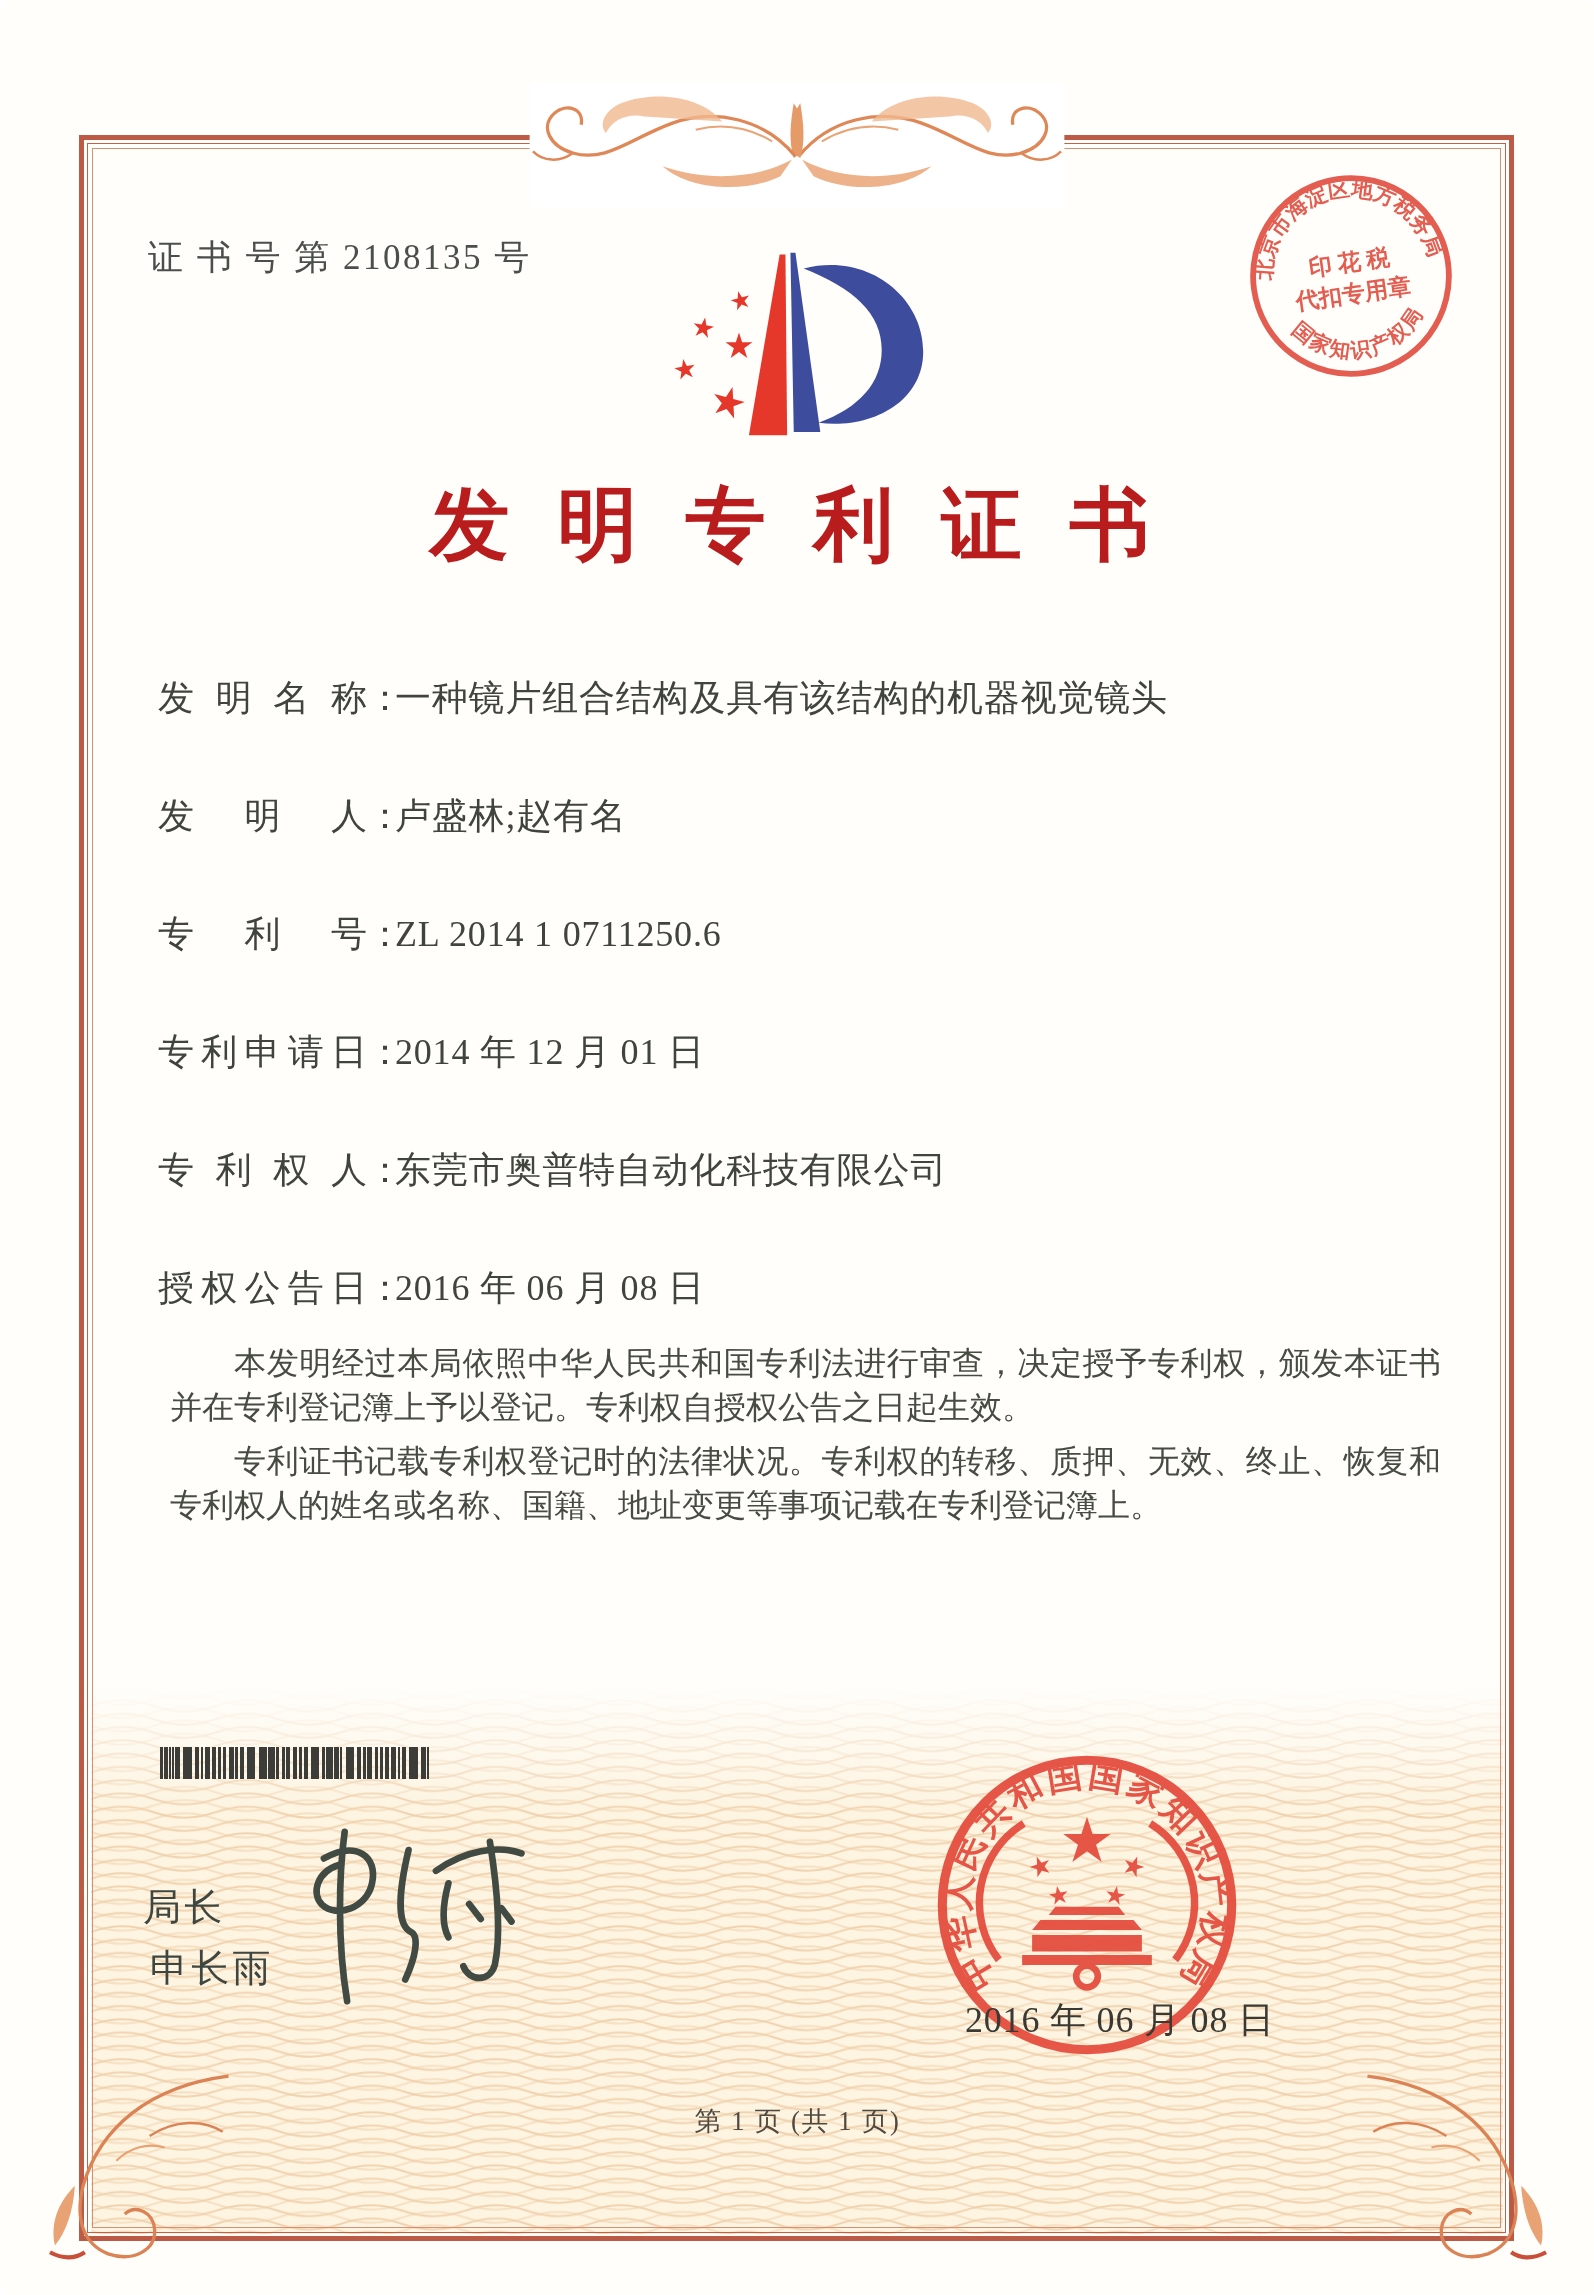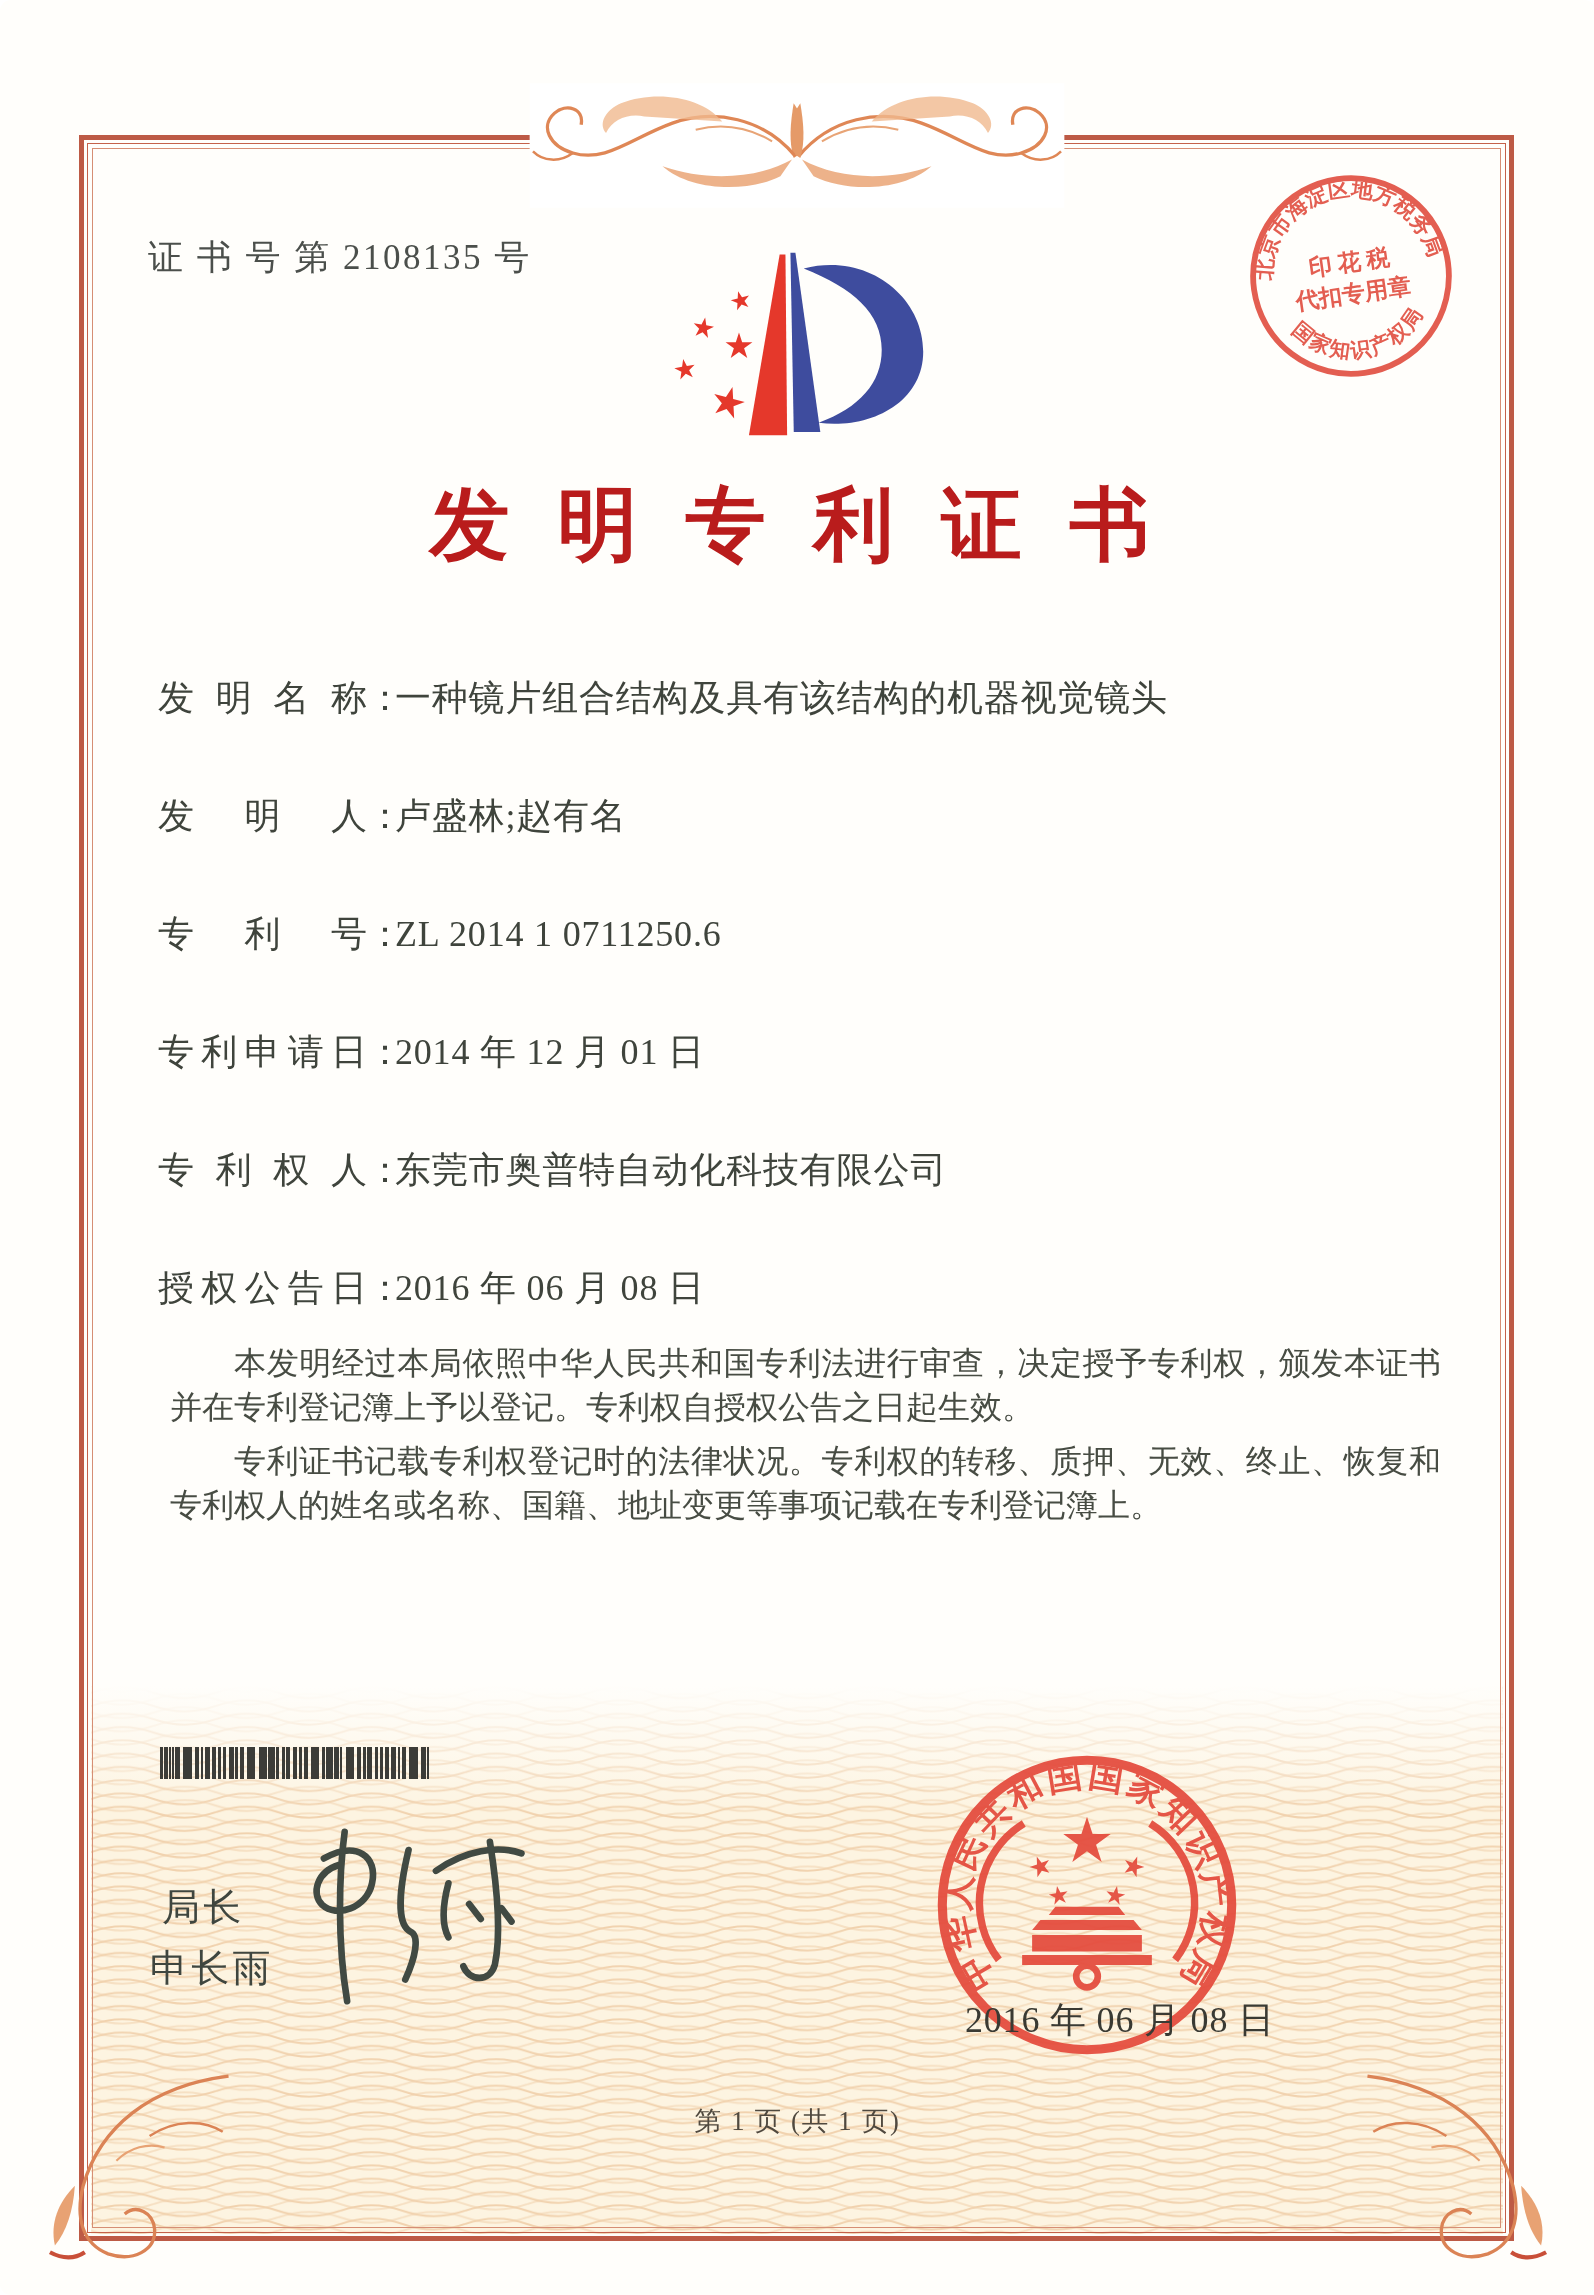--- a/index.html
+++ b/index.html
@@ -28,21 +28,21 @@
   .f-colon{display:inline-block;width:28px;}
   .f-value{letter-spacing:0.8px;}
   .paras{position:absolute;left:158px;top:1341px;width:1283px;font-size:32px;line-height:44px;
          text-align:justify;color:#474c43;}
   .paras p{margin:0 0 10px 12px;text-indent:2em;}
   .barcode{position:absolute;left:160px;top:1747px;width:270px;height:32px;
       background-image:
         repeating-linear-gradient(90deg,#3c3c38 0 2.5px,rgba(0,0,0,0) 2.5px 5.8px),
         repeating-linear-gradient(90deg,#3c3c38 0 1.7px,rgba(0,0,0,0) 1.7px 9px),
         repeating-linear-gradient(90deg,rgba(0,0,0,0) 0 4.2px,#3c3c38 4.2px 6.6px,rgba(0,0,0,0) 6.6px 10.8px);}
-  .signer-role{position:absolute;left:162px;top:1882px;font-size:38px;letter-spacing:3.3px;color:#3f463f;}
+  .signer-role{position:absolute;left:143px;top:1882px;font-size:38px;letter-spacing:3.3px;color:#3f463f;}
   .signer-name{position:absolute;left:150px;top:1943px;font-size:38px;letter-spacing:3.3px;color:#3f463f;}
   .signature{position:absolute;left:299px;top:1825px;}
   .seal{position:absolute;left:924px;top:1742px;}
   .seal-date{position:absolute;left:965px;top:1996px;font-size:36px;color:#3a3a33;letter-spacing:0.8px;z-index:6;}
   .footer{position:absolute;left:0;top:2103px;width:100%;text-align:center;font-size:26.6px;
           color:#50493f;letter-spacing:1.7px;}
 </style>
 </head>
 <body>
 

